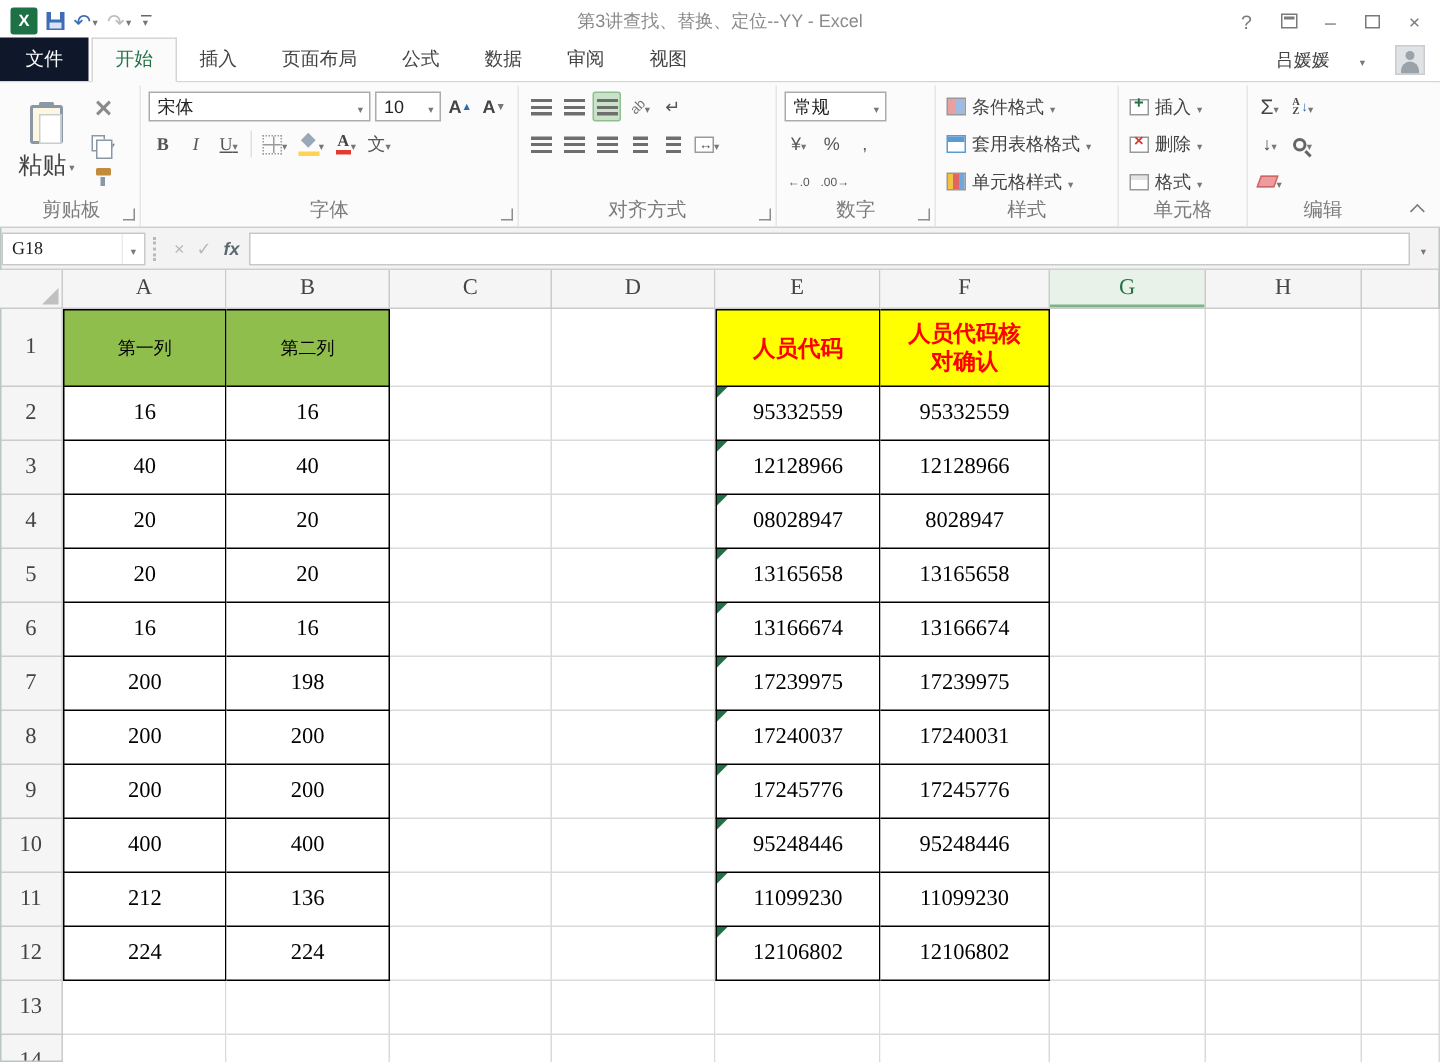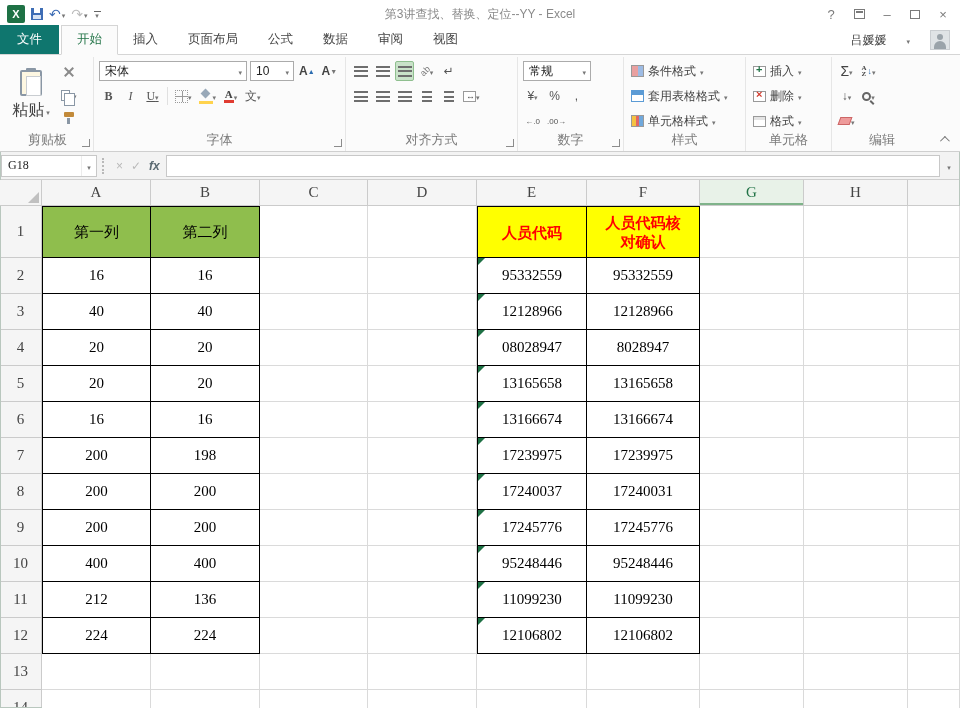--- a/index.html
+++ b/index.html
@@ -22,21 +22,21 @@
 .wtitle{position:absolute;left:0;right:0;text-align:center;font-size:12px;color:#8A8A8A;pointer-events:none}
 .winctl{margin-left:auto;display:flex;align-items:center;gap:2px;padding-right:4px;z-index:2}
 .winbtn{width:26px;height:22px;display:flex;align-items:center;justify-content:center;color:#7A7A7A;font-size:13px;cursor:pointer}
 .i-maxbox{width:10px;height:9px;border:1px solid #7A7A7A;display:inline-block}
 .i-ribopt{width:11px;height:10px;border:1px solid #7A7A7A;position:relative;display:inline-block}
 .i-ribopt::before{content:'';position:absolute;top:1px;left:1px;right:1px;height:2px;background:#7A7A7A}
 
 
 .tabrow{height:27px;display:flex;align-items:flex-end;background:#fff;border-bottom:1px solid #D5D5D5;position:relative}
 .tab{padding:5px 15px 6px;font-size:12.5px;color:#444;cursor:pointer;white-space:nowrap}
-.tab.file{background:#0f766e;color:#fff;padding:6px 17px;margin-right:2px}
+.tab.file{background:#0f172a;color:#fff;padding:6px 17px;margin-right:2px}
 .tab.active{color:#217346;background:#FBFBFB;border:1px solid #D5D5D5;border-bottom:1px solid #FBFBFB;margin-bottom:-1px}
 .userarea{margin-left:auto;display:flex;align-items:center;gap:20px;padding:0 10px 4px 0;color:#444}
 .avatar{width:20px;height:20px;background:#DFE3E6;position:relative;overflow:hidden;border:1px solid #C9CDD1}
 .avatar::before{content:'';position:absolute;top:3px;left:6px;width:6px;height:6px;border-radius:50%;background:#9AA3AA}
 .avatar::after{content:'';position:absolute;top:10px;left:3px;width:12px;height:8px;border-radius:6px 6px 0 0;background:#9AA3AA}
 
 
 .ribbon{height:97px;background:#FBFBFB;border-bottom:1px solid #CFCFCF;display:flex;position:relative;padding:2px 0 0 2px}
 .group{position:relative;padding:2px 5px 16px;border-right:1px solid #E6E6E6;display:flex;flex-direction:column;gap:1px}
 .glabel{position:absolute;bottom:2px;left:0;right:0;text-align:center;font-size:13px;color:#7B7B7B}
@@ -111,21 +111,21 @@
 
 #grid{height:528px;display:grid;grid-template-columns:42px 109px 109px 108px 109px 110px 113px 104px 104px 1fr;grid-template-rows:26px 52px repeat(11,36px) 36px 36px;overflow:hidden;background:#fff}
 .hc{background:#F5F5F5;border-right:1px solid #CBCBCB;border-bottom:1px solid #CBCBCB;display:flex;align-items:center;justify-content:center;font-family:"Liberation Serif","DejaVu Serif",serif;font-size:15px;color:#444;cursor:pointer}
 .hc.sel{background:#E8F2E8;color:#217346;box-shadow:inset 0 -2px 0 #7FB38A}
 .corner{position:relative}
 .corner::after{content:'';position:absolute;right:2px;bottom:2px;border-left:11px solid transparent;border-bottom:11px solid #C0C0C0}
 .cell{position:relative;background:#fff;border-right:1px solid #DADADA;border-bottom:1px solid #DADADA;display:flex;align-items:center;justify-content:center;font-family:"Liberation Serif","DejaVu Serif",serif;font-size:15px;color:#000;overflow:hidden;cursor:cell}
 .tab1,.tab2{border-right-color:#000;border-bottom-color:#000}
 .bl{border-left:1px solid #000}
 .bt{border-top:1px solid #000}
-.hdr1{background:#8FBE4D;font-size:15px}
+.hdr1{background:#8FBE4D;font-size:12px}
 .hdr2{background:#FFFF00;color:#FF0000;font-weight:bold;font-size:15px;line-height:19px;padding:0 13px;text-align:center;font-family:"Liberation Sans",sans-serif}
 .tri::before{content:'';position:absolute;top:0;left:0;border-top:7px solid #1E7145;border-right:7px solid transparent}
 </style>
 </head>
 <body>
 
 <div class="titlebar">
   <div class="qat">
     <span class="applogo">X</span>
     <span class="qbtn">

